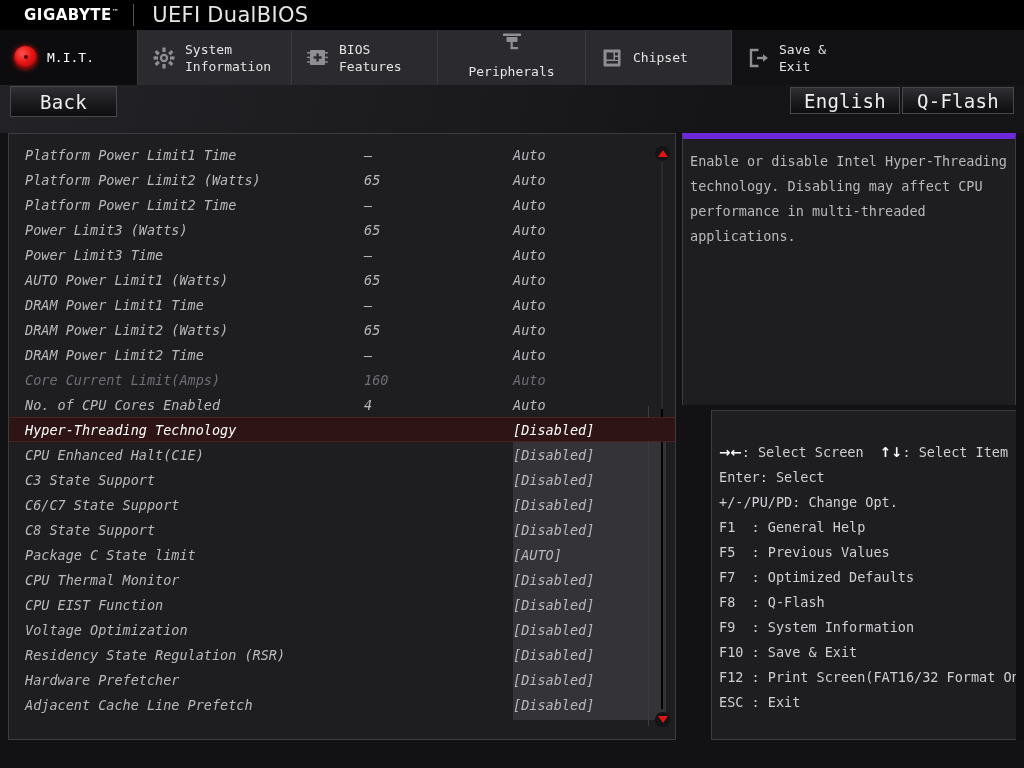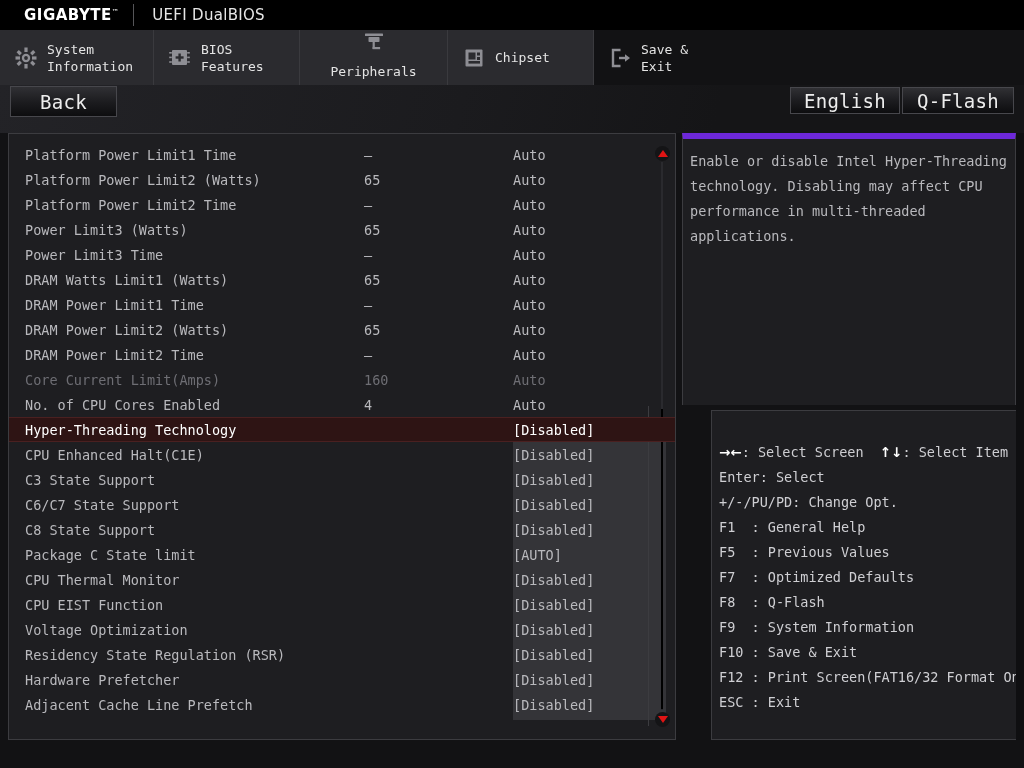--- a/index.html
+++ b/index.html
@@ -44,21 +44,21 @@
     color: #cccccc;
   }
   .brand-divider {
     width: 1px;
     height: 22px;
     background: #555558;
     margin: 0 18px 0 14px;
   }
   .brand-sub {
     font-family: "DejaVu Sans", "Liberation Sans", sans-serif;
-    font-size: 15px;
+    font-size: 21px;
     color: #e6e6e6;
     letter-spacing: 0.3px;
   }
 
   
   .navbar {
     position: absolute;
     top: 30px; left: 0;
     width: 1024px;
     height: 55px;
@@ -148,21 +148,21 @@
 
   
   .list-panel {
     position: absolute;
     left: 8px; top: 133px;
     width: 668px; height: 607px;
     border: 1px solid #3c3c40;
     background: #1e1e21;
     overflow: hidden;
   }
-  .list-inner { position: relative; width: 100%; height: 100%; }
+  .list-inner { position: relative; width: 100%; height: 100%; font-style: italic; }
 
   
   .value-band {
     position: absolute;
     left: 504px; top: 283px;
     width: 153px; height: 303px;
     background: #343438;
   }
 
   .row {
@@ -297,20 +297,26 @@
 <div id="app">
 
   <div class="brandbar">
     <div class="brand-logo"><span>GIGABYTE</span><span class="brand-tm">™</span></div>
     <div class="brand-divider"></div>
     <div class="brand-sub">UEFI DualBIOS</div>
   </div>
 
   <div class="navbar">
 
+    <div class="navtab active" style="width:138px;">
+      <div class="nav-icon">
+          <div class="icon-mit"></div>
+        </div>
+      <div class="navtab-label">M.I.T.</div>
+    </div>
 
     <div class="navtab inactive" style="width:154px;">
       <div class="nav-icon">
         <svg width="24" height="24" viewBox="0 0 24 24">
             <g fill="#8e8e94">
               <circle cx="12" cy="12" r="4.2"></circle>
               <circle cx="12" cy="12" r="1.9" fill="#2b2b2f"></circle>
               <rect x="10.4" y="1.5" width="3.2" height="4.5"></rect>
               <rect x="10.4" y="18" width="3.2" height="4.5"></rect>
               <rect x="1.5" y="10.4" width="4.5" height="3.2"></rect>
@@ -425,21 +431,21 @@
             <span class="name">Power Limit3 (Watts)</span>
             <span class="num">65</span>
             <span class="val">Auto</span>
           </div>
           <div class="row">
             <span class="name">Power Limit3 Time</span>
             <span class="num">–</span>
             <span class="val">Auto</span>
           </div>
           <div class="row">
-            <span class="name">DRAM Watts Limit1 (Watts)</span>
+            <span class="name">AUTO Power Limit1 (Watts)</span>
             <span class="num">65</span>
             <span class="val">Auto</span>
           </div>
           <div class="row">
             <span class="name">DRAM Power Limit1 Time</span>
             <span class="num">–</span>
             <span class="val">Auto</span>
           </div>
           <div class="row">
             <span class="name">DRAM Power Limit2 (Watts)</span>

